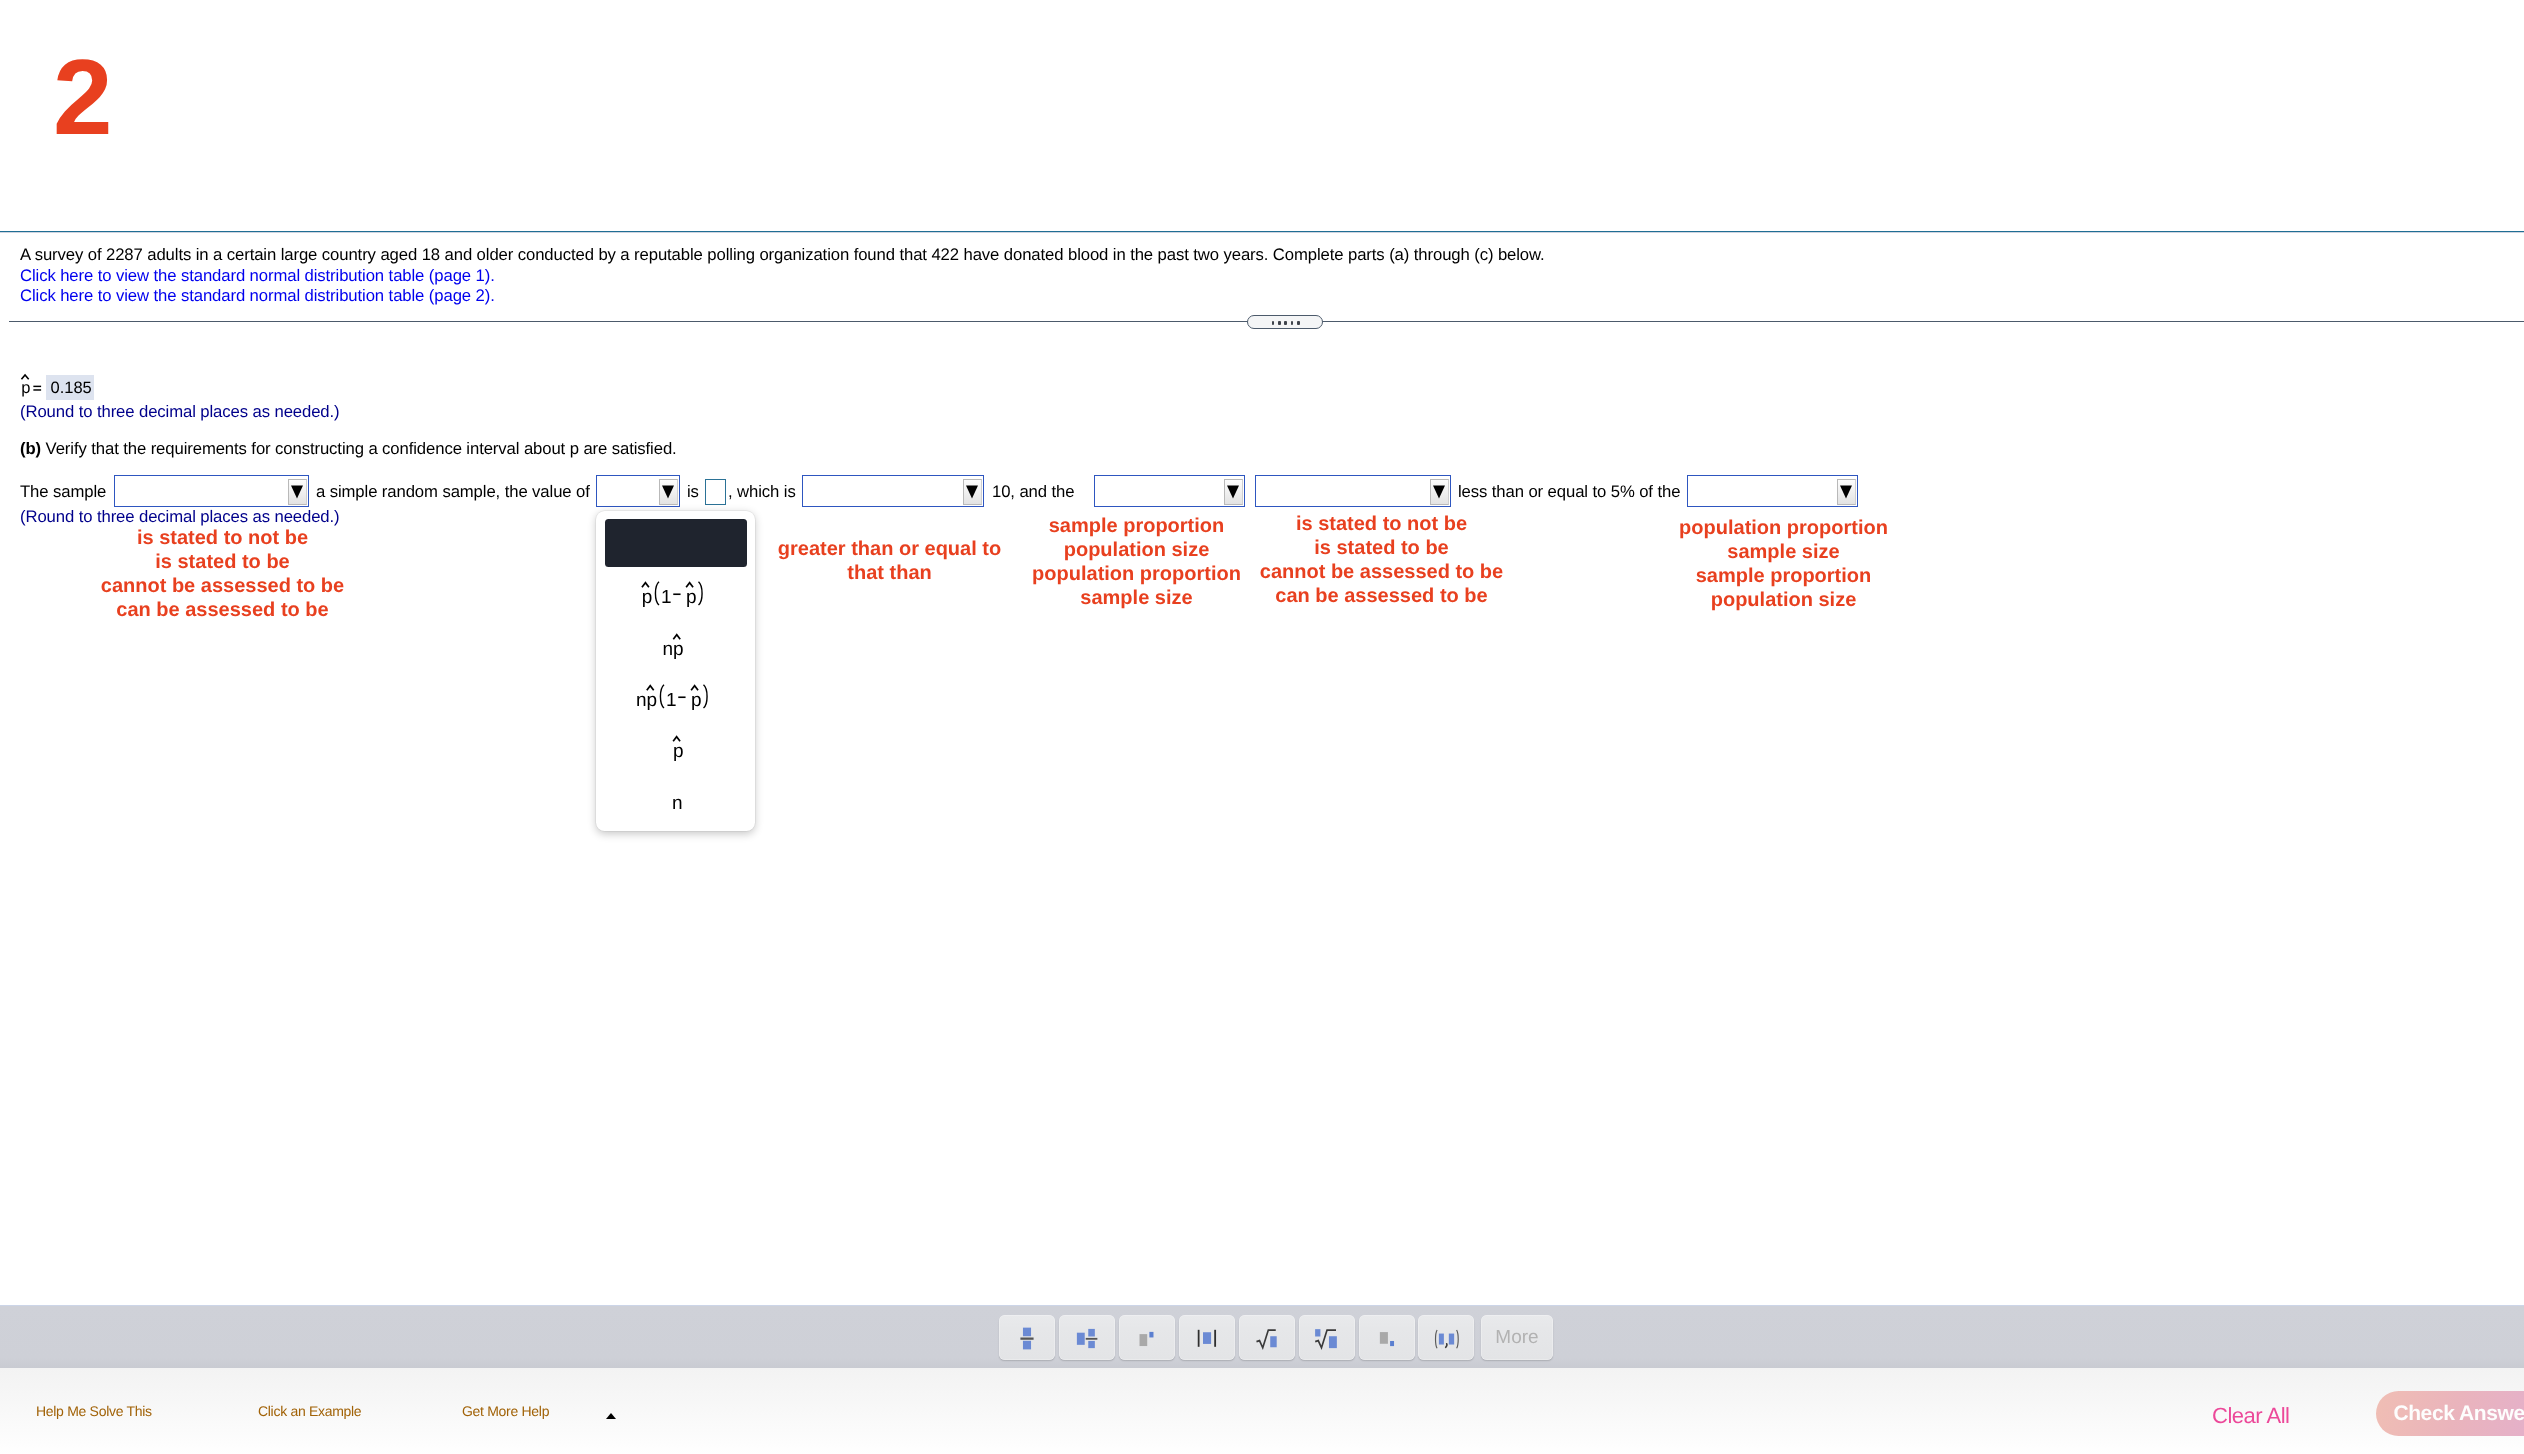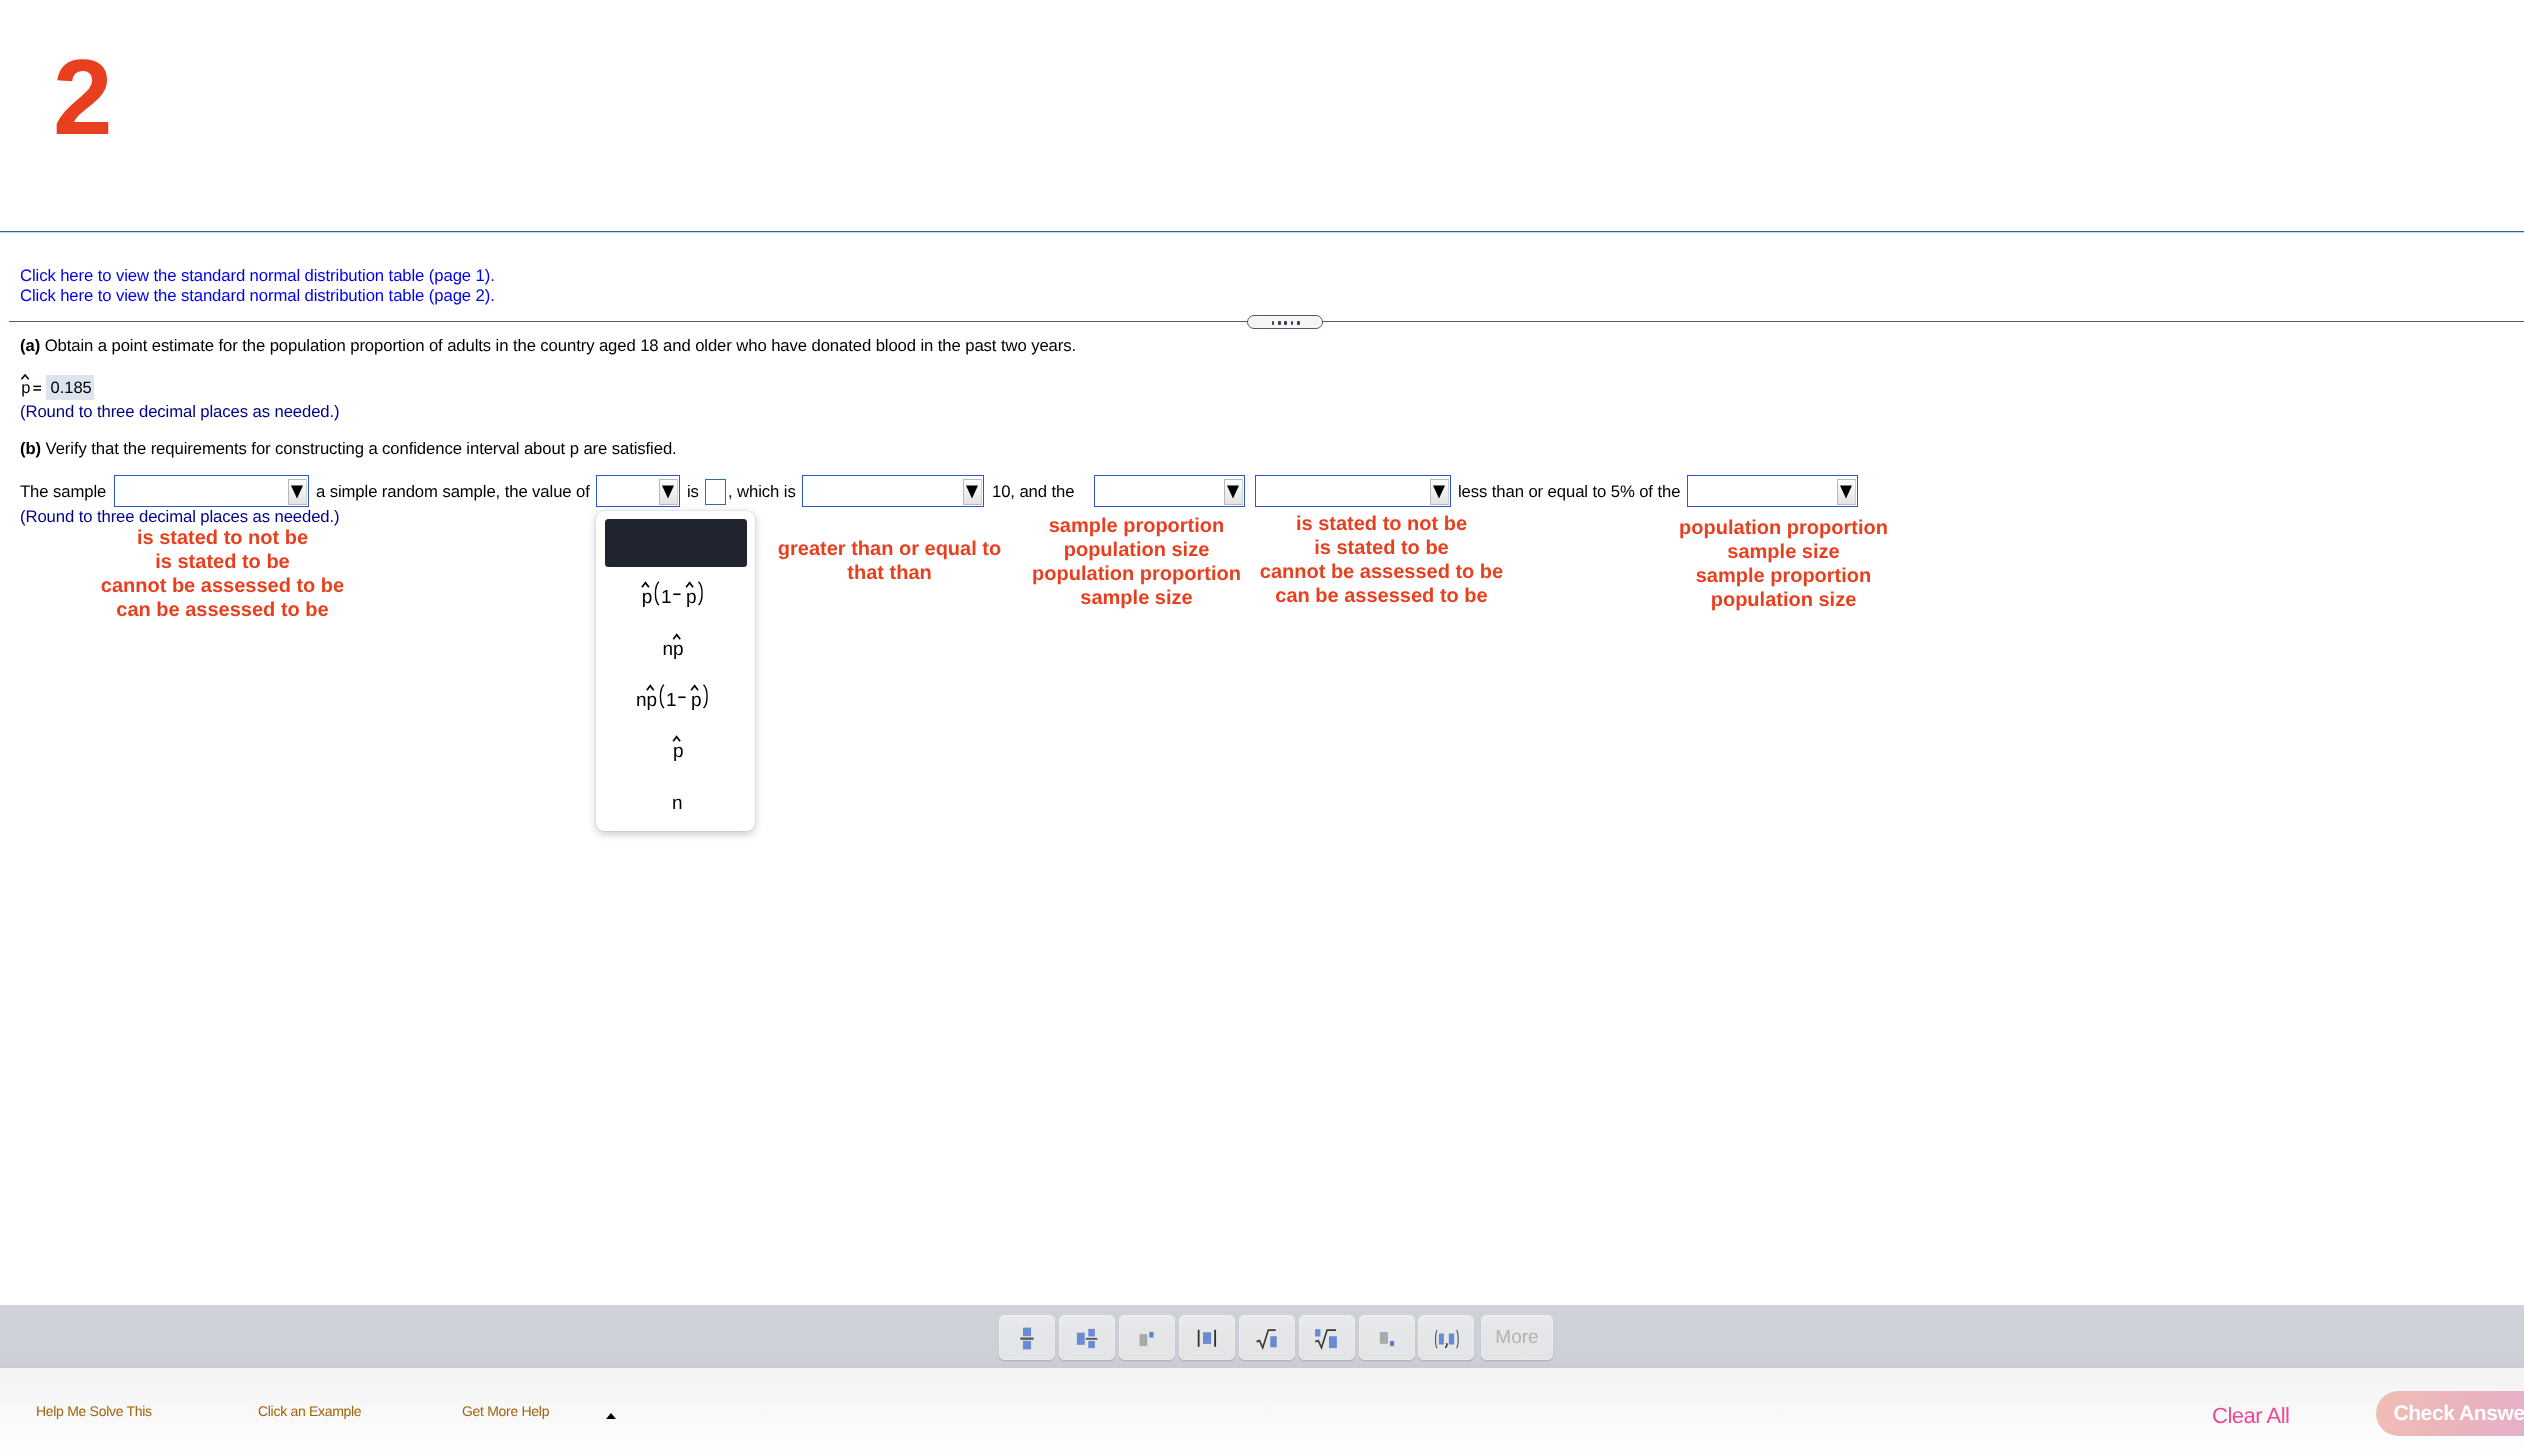--- a/index.html
+++ b/index.html
@@ -77,33 +77,33 @@
 </head>
 <body>
 
 <div class="page">
 
   <div class="qnum">2</div>
 
   <div class="topline"></div>
   <div class="topline2"></div>
 
+  <div class="t" style="left:20px;top:245px">A survey of 2287 adults in a certain large country aged 18 and older conducted by a reputable polling organization found that 422 have donated blood in the past two years. Complete parts (a) through (c) below.</div>
   <div class="t lnk" style="left:20px;top:266px">Click here to view the standard normal distribution table (page 1).</div>
   <div class="t lnk" style="left:20px;top:286px">Click here to view the standard normal distribution table (page 2).</div>
 
   <div class="divider"></div>
   <div class="handle">
     <i style="left:24px;width:1.9px;height:3.7px"></i>
     <i style="left:30px;width:3.2px;height:3.9px"></i>
     <i style="left:36px;width:3px;height:3.9px"></i>
     <i style="left:43px;width:2.3px;height:3.7px"></i>
     <i style="left:49px;width:2.7px;height:3.7px"></i>
   </div>
 
-  <div class="t" style="left:20px;top:336px"><b>(a)</b> <span>Obtain a point estimate for the population proportion of adults in the country aged 18 and older who have donated blood in the past two years.</span></div>
 
   <div class="ansbox" style="left:46px;top:375px;width:48px;height:25px"></div>
   <svg class="msvg" style="left:15px;top:364px;width:101px;height:35px" viewBox="0 0 200 70">
     <text x="11.6" y="58.8" font-size="33">p</text>
     <path d="M11.9 30.3 L19.1 21.8 L26.4 30.3" fill="none" stroke="#000" stroke-width="3.2"></path>
     <rect x="35.7" y="43.3" width="15.5" height="2.9"></rect>
     <rect x="35.7" y="50.5" width="15.5" height="2.9"></rect>
     <text x="70" y="58.8" font-size="33">0.185</text>
   </svg>
   <div class="t navy" style="left:20px;top:402px">(Round to three decimal places as needed.)</div>

